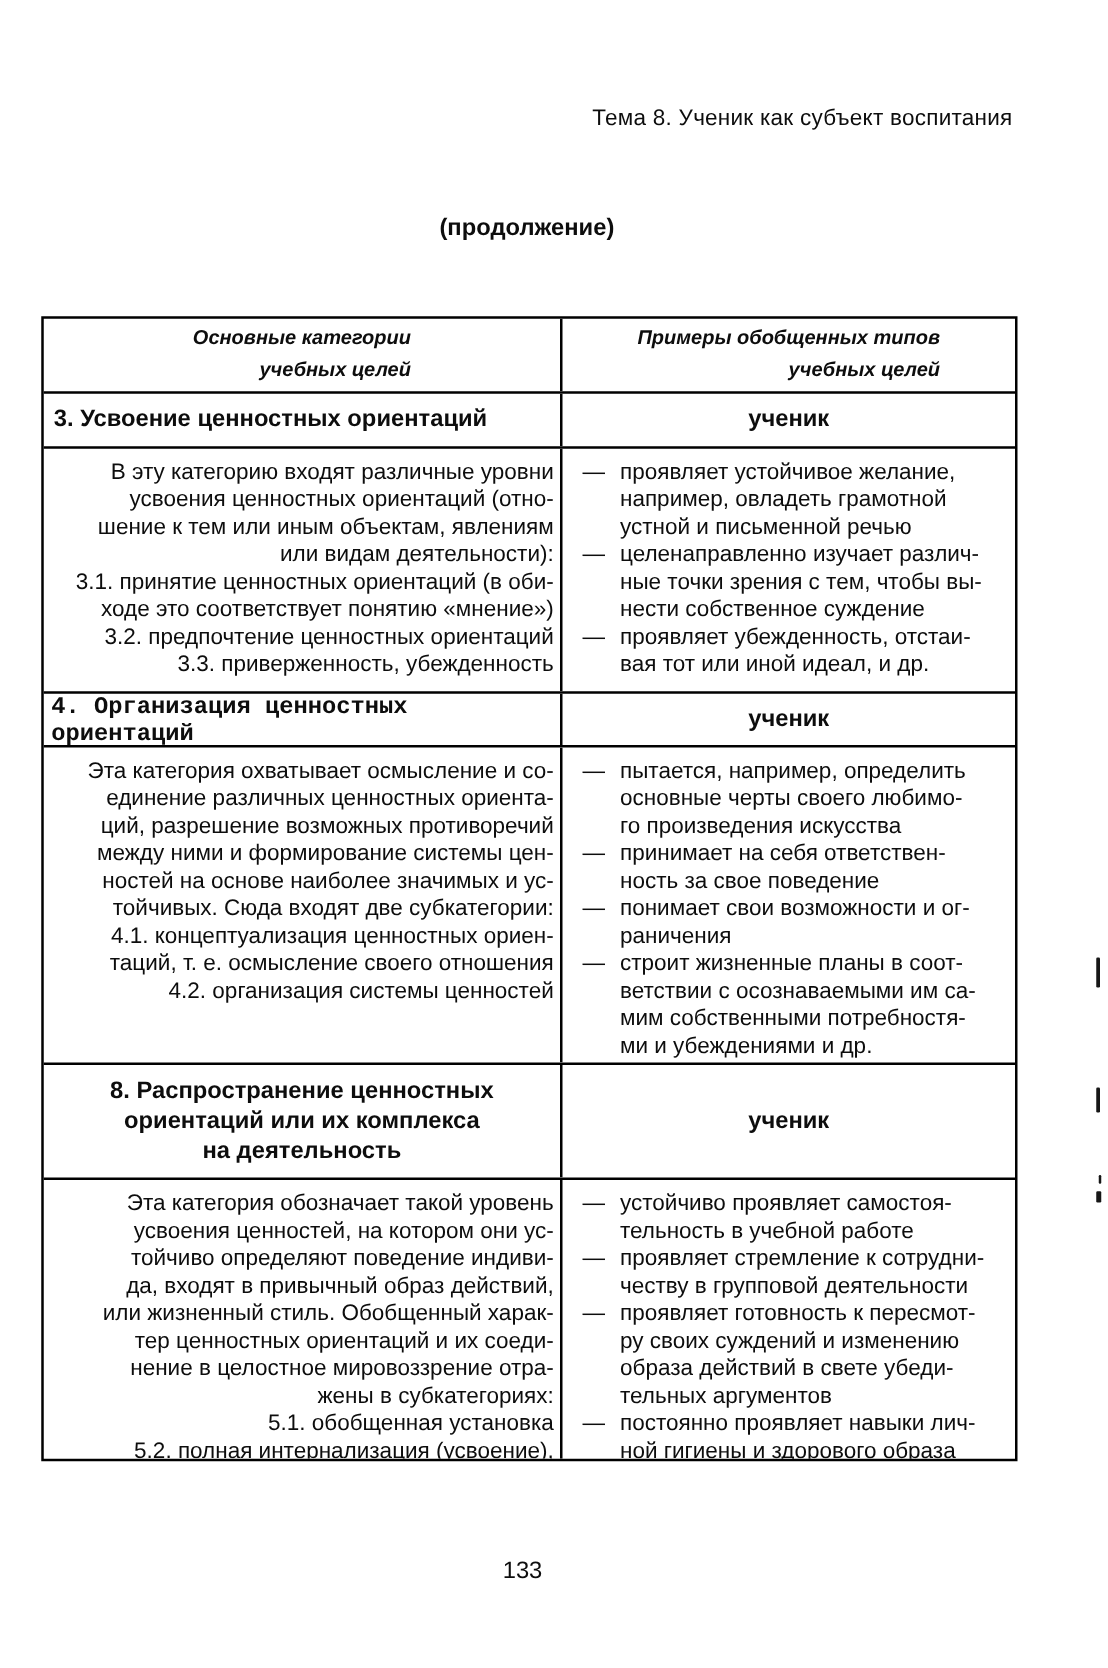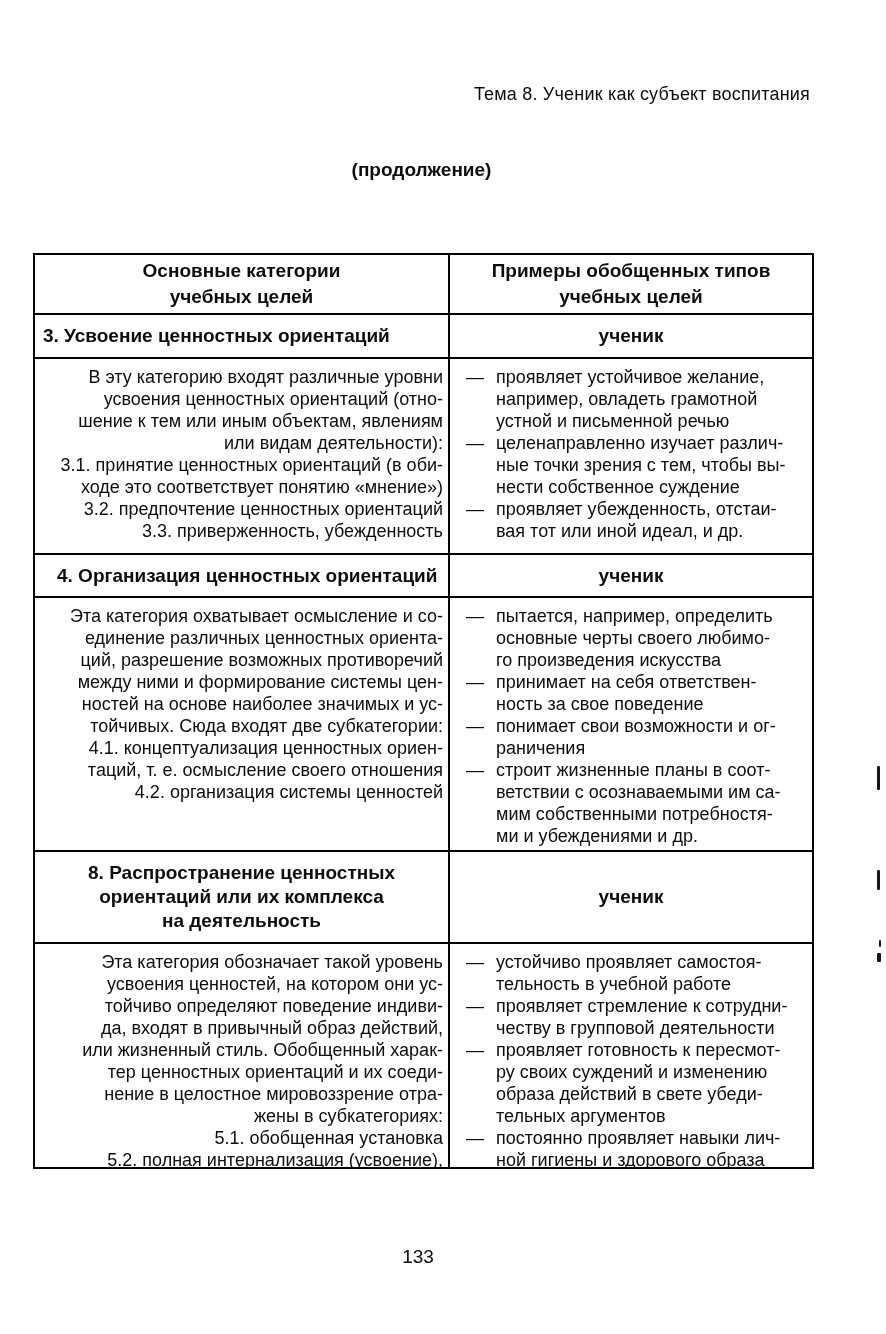--- a/index.html
+++ b/index.html
@@ -9,21 +9,21 @@
     font-family: "Liberation Sans", sans-serif;
     color: #0d0d0d;
     position: relative;
     overflow: hidden;
   }
   .running-header {
     position: absolute; top: 84px; left: 33px; width: 777px;
     text-align: right; font-size: 18px; letter-spacing: 0.2px;
   }
   .continuation {
-    position: absolute; top: 159px; left: 33px; width: 777px;
+    position: absolute; top: 172px; left: 33px; width: 777px;
     text-align: center; font-weight: bold; font-size: 19px;
   }
   .doc-table {
     position: absolute; top: 253px; left: 33px; width: 777px;
     border: 2px solid #000;
   }
   .t-row { display: flex; box-sizing: border-box; overflow: hidden; }
   .t-row + .t-row { border-top: 2px solid #000; }
   .cell { box-sizing: border-box; overflow: hidden; }
   .cell.left  { width: 415px; border-right: 2px solid #000; flex: none; }
@@ -33,26 +33,26 @@
   .row-head  { height: 58px; }
   .row-sub3  { height: 44px; }
   .row-body3 { height: 196px; }
   .row-sub4  { height: 43px; }
   .row-body4 { height: 254px; }
   .row-sub5  { height: 92px; }
   .row-body5 { height: 225px; }
 
   .row-head .cell {
     display: flex; align-items: center; justify-content: center;
-    text-align: center; font-weight: bold; font-size: 19px; line-height: 26px;
+    text-align: right; font-weight: bold; font-size: 16px; line-height: 26px; font-style: italic;
   }
   .sub-row .cell { display: flex; align-items: center; font-weight: bold; font-size: 19px; }
   .sub-row .cell.right { justify-content: center; text-align: right; }
   .row-sub3 .cell.left { padding-left: 8px; }
-  .row-sub4 .cell.left { padding-left: 22px; }
+  .row-sub4 .cell.left { padding-left: 6px; font-family: Liberation Mono, monospace; }
   .row-sub5 .cell.left { justify-content: center; text-align: center; line-height: 24px; }
 
   .body-row { font-size: 18px; line-height: 22px; }
   .body-row .cell.left  { padding: 7px 5px 0 13px; }
   .body-row .cell.right { padding: 7px 4px 0 16px; }
   .bullet { position: relative; padding-left: 30px; }
   .bullet .dash { position: absolute; left: 0; top: 0; }
 
   .page-number {
     position: absolute; top: 1246px; left: 33px; width: 770px;

